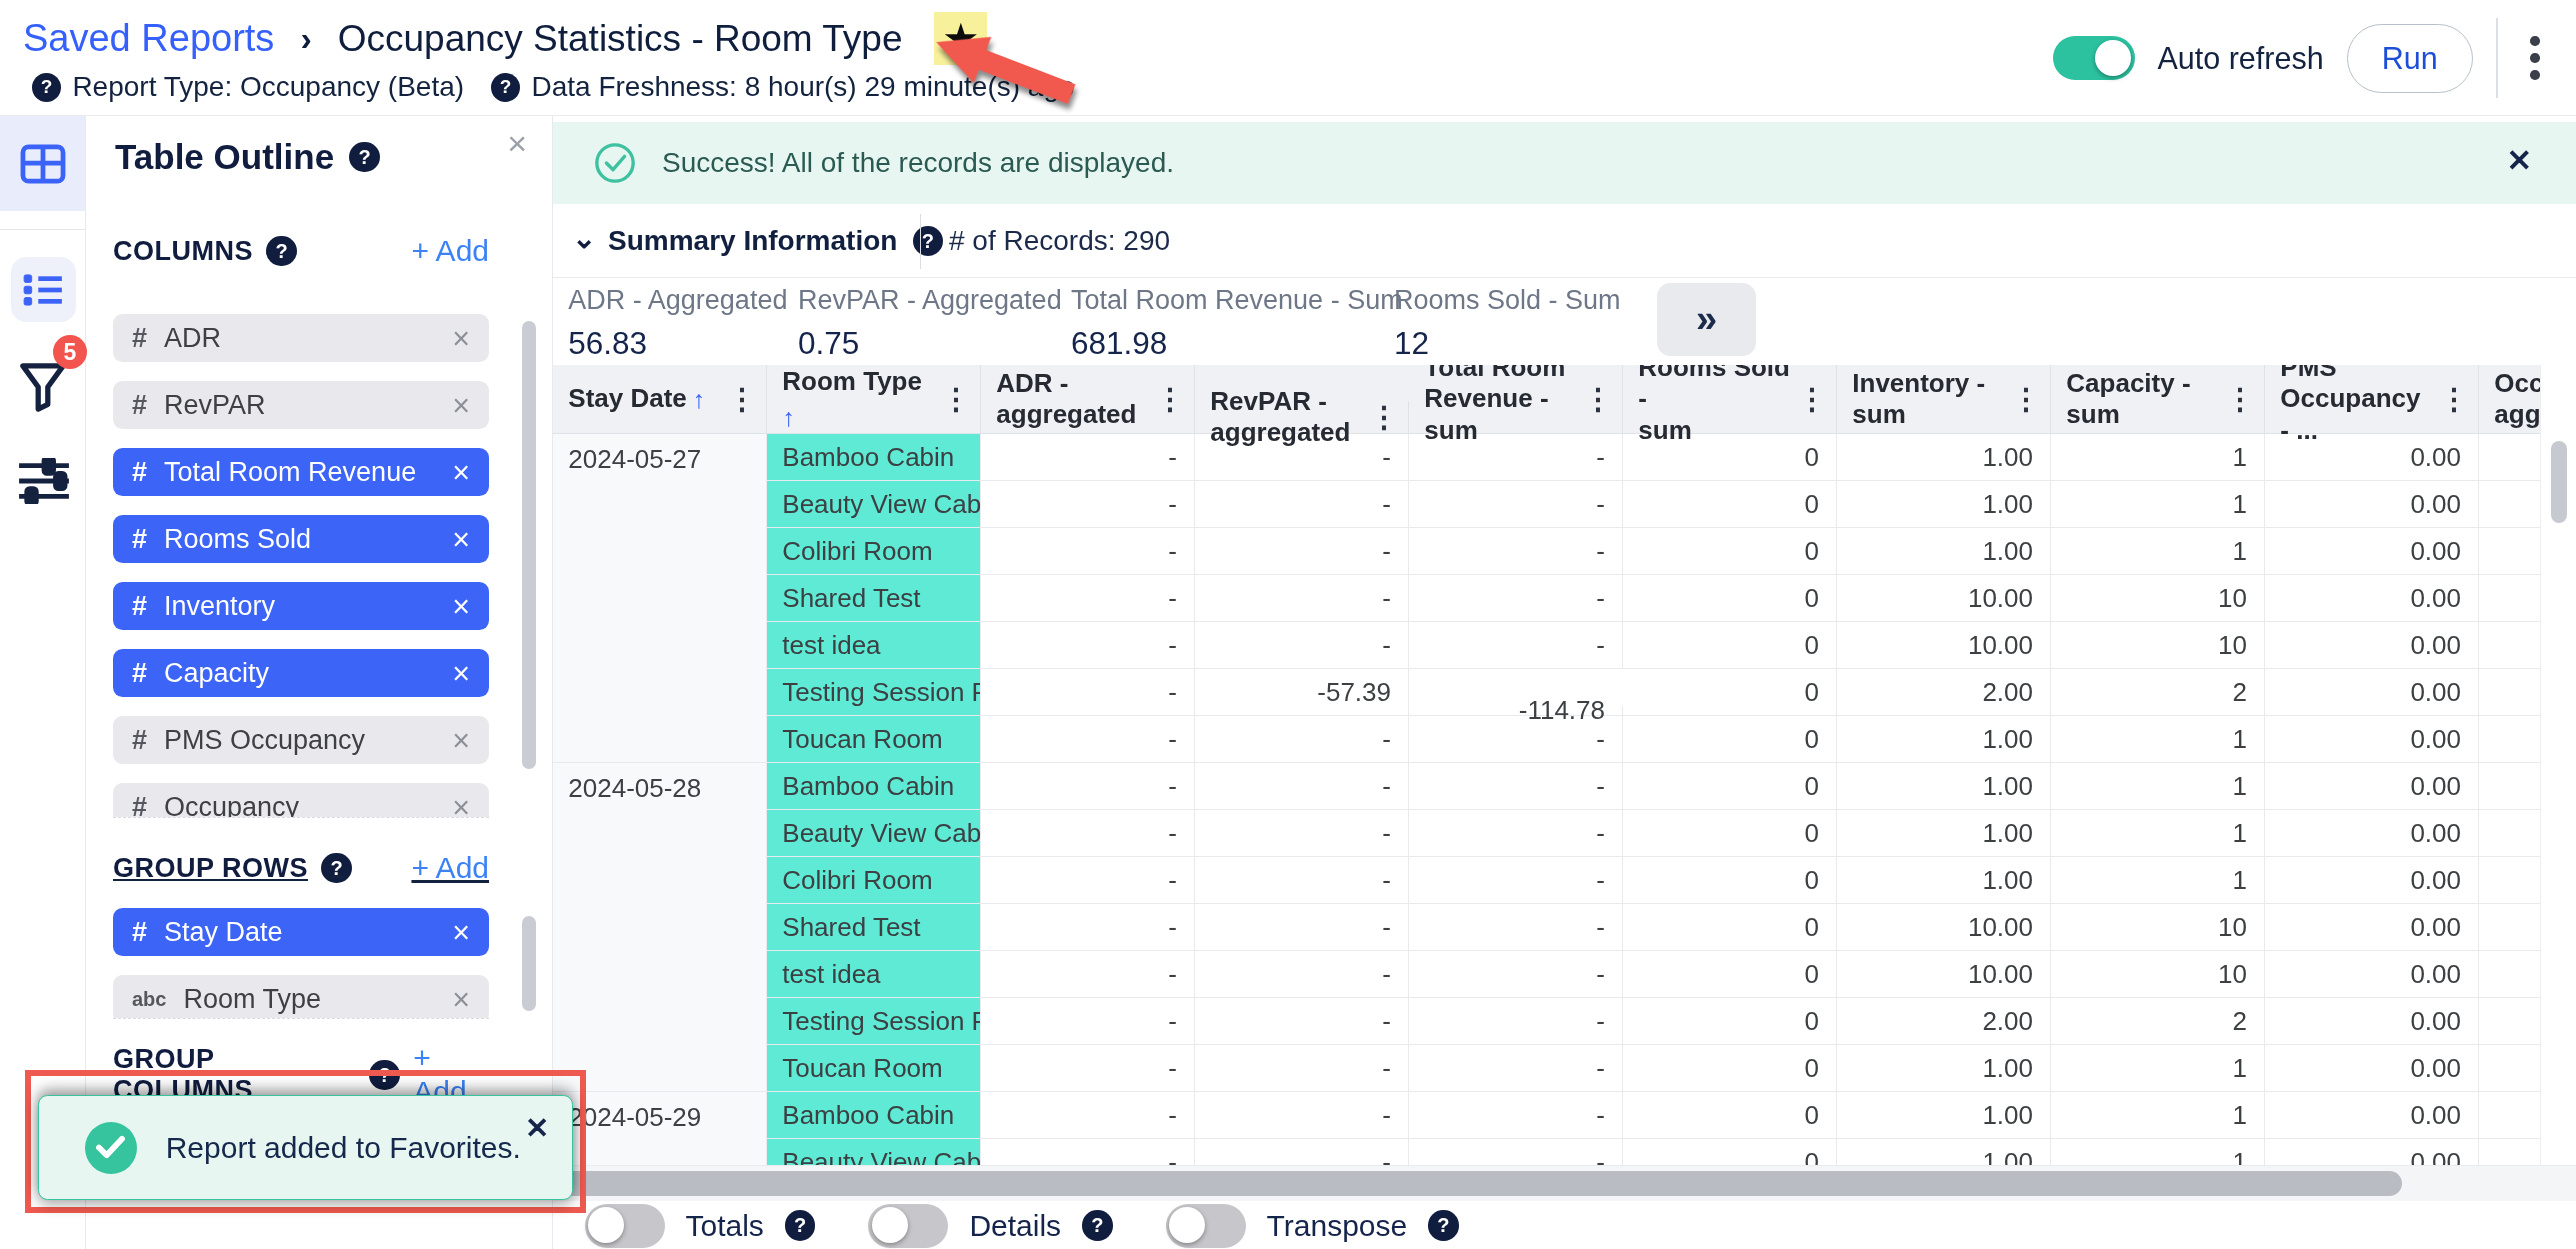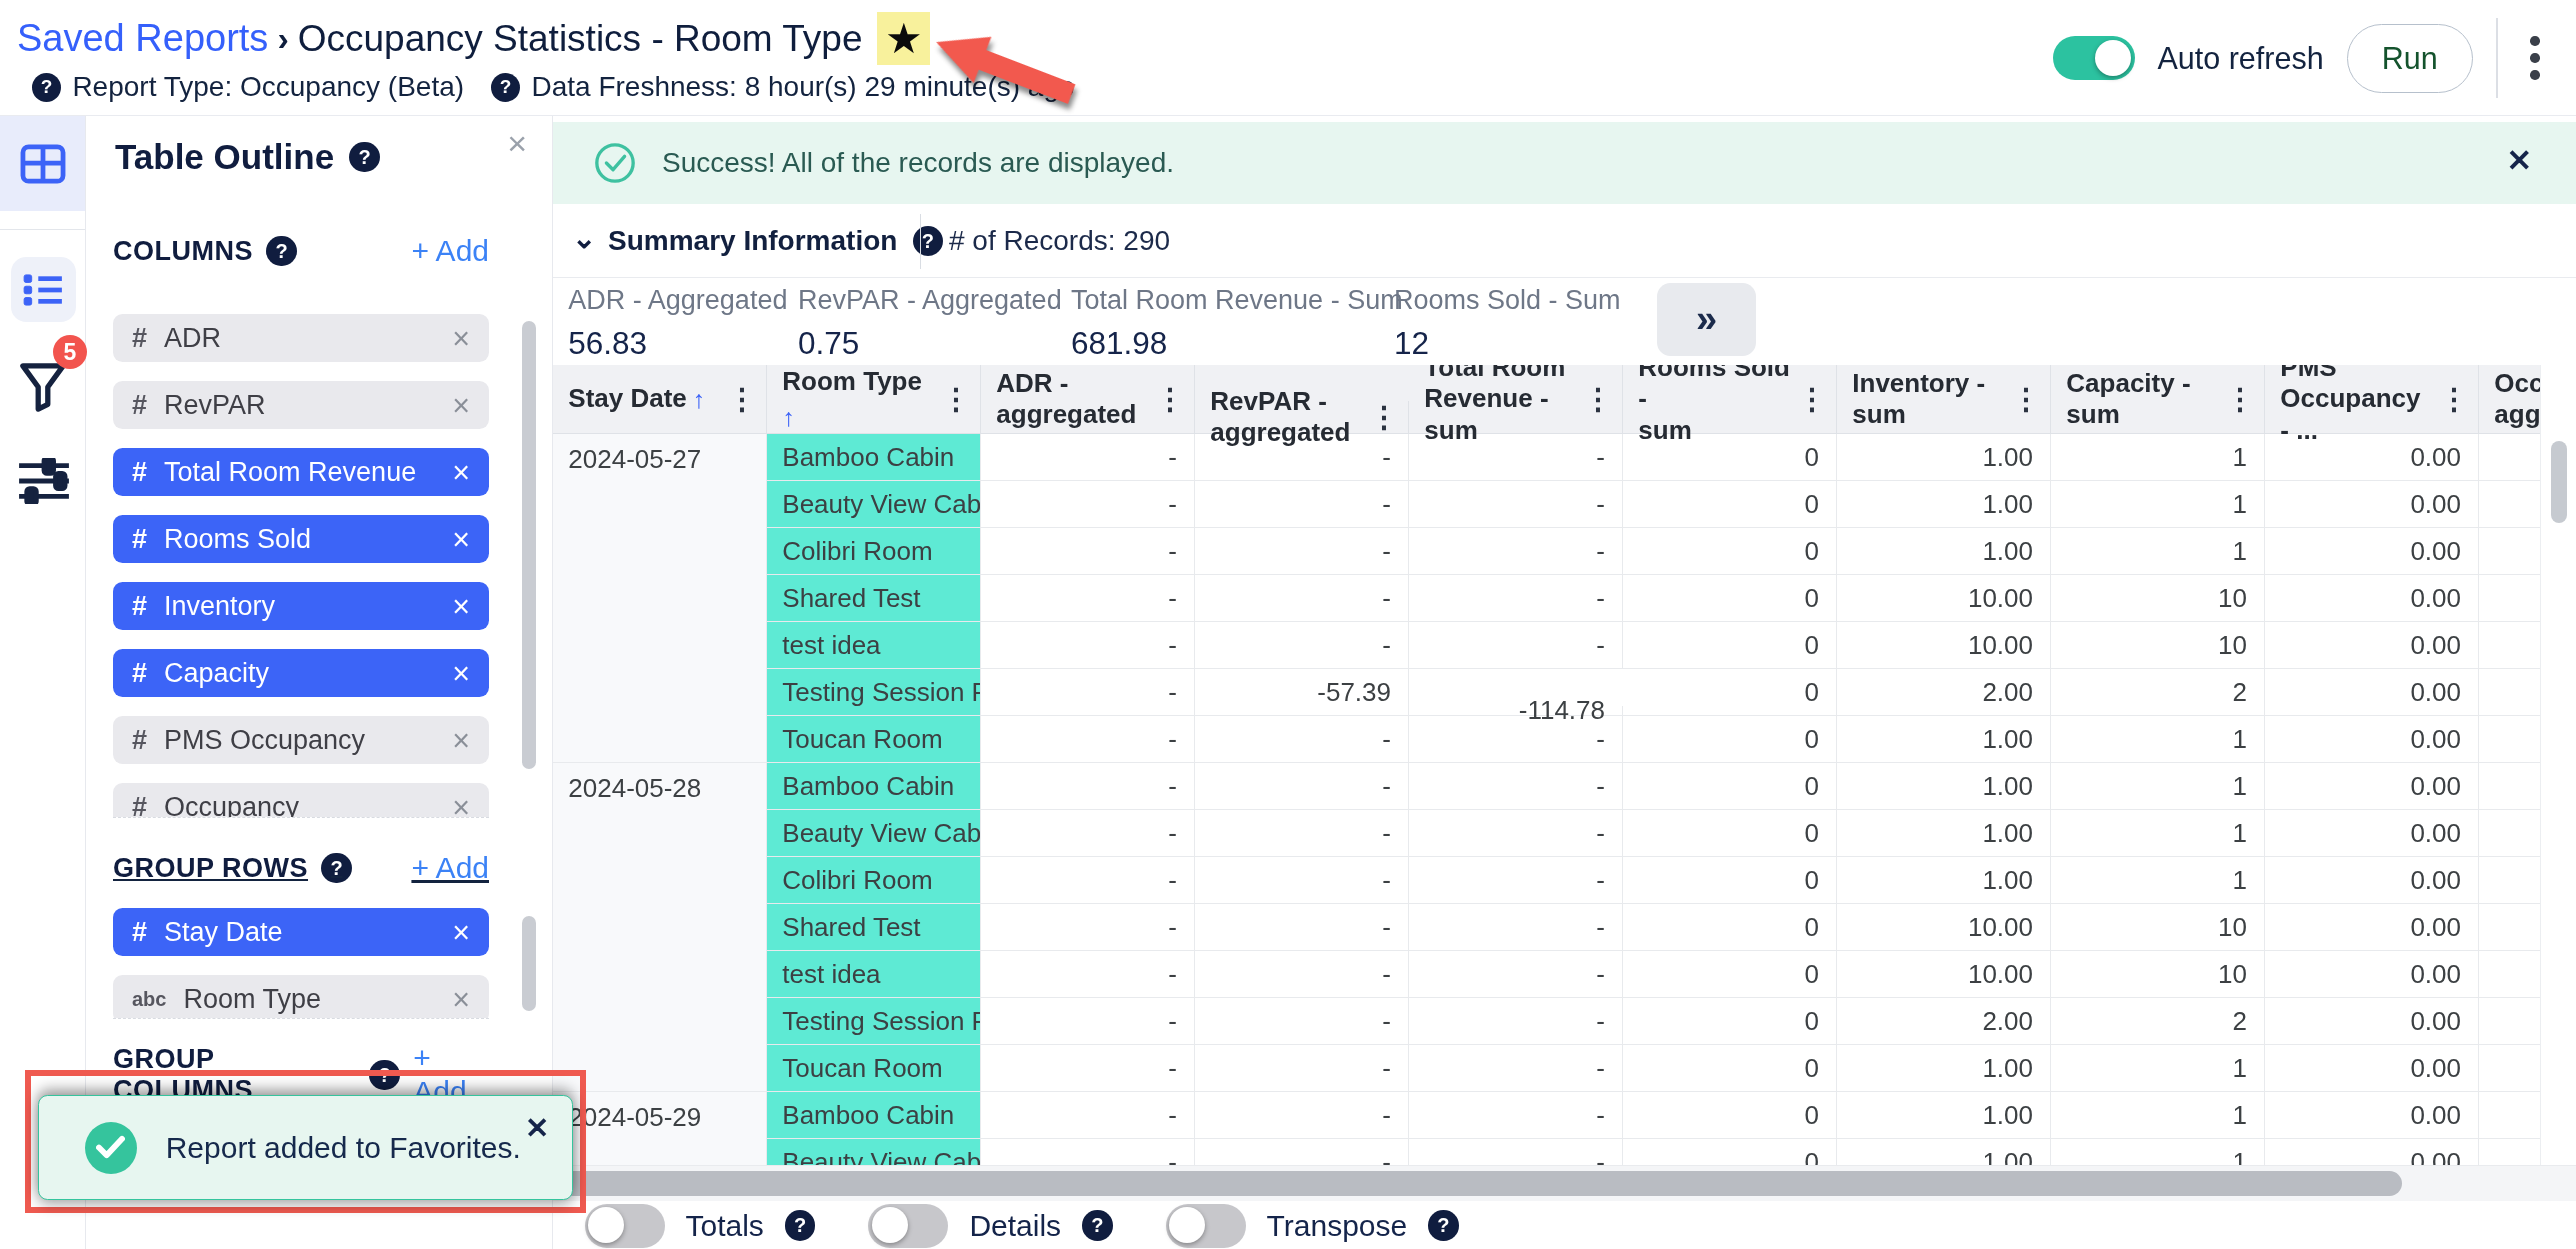--- a/index.html
+++ b/index.html
@@ -2,42 +2,42 @@
 <html><head>
 <meta charset="utf-8">
 <style>
   * { margin:0; padding:0; box-sizing:border-box; }
   html,body { background:#fff; }
   body { font-family:"Liberation Sans", sans-serif; }
   #app { position:relative; width:2576px; height:1250px; background:#fff; overflow:hidden; color:#13233f; }
 
   
   .hdr { position:absolute; left:0; top:0; width:2576px; height:116px; background:#fff; border-bottom:1px solid #e9ebf0; z-index:10; }
-  .crumb { position:absolute; left:17px; top:11.4px; height:55px; display:flex; align-items:center; gap:9px; }
+  .crumb { position:absolute; left:23px; top:11.4px; height:55px; display:flex; align-items:center; gap:26px; }
   .crumb-link { font-size:38px; color:#3560fb; cursor:pointer; }
   .crumb-sep { font-size:34px; font-weight:600; color:#0f1e3d; }
   .crumb-cur { font-size:37px; font-weight:500; color:#0f1e3d; }
   .star-chip { width:53px; height:53px; background:#f8f19c; display:flex; align-items:center; justify-content:center; margin-left:5.7px; }
   .star-glyph { font-size:42px; color:#0b0b0b; line-height:1; }
   .meta { position:absolute; left:32px; top:71px; display:flex; align-items:center; gap:27px; }
   .meta-item { display:flex; align-items:center; gap:11.4px; font-size:28px; font-weight:500; color:#13233f; }
   .qi { width:30.5px; height:30.5px; border-radius:50%; background:#101d3f; color:#fff; font-size:20px; font-weight:700;
         display:inline-flex; align-items:center; justify-content:center; flex:none; }
   .qi.sm { width:29px; height:29px; font-size:19px; }
   .hdr-right { position:absolute; right:27px; top:0; height:116px; display:flex; align-items:center; gap:23px; }
   .switch { position:relative; border-radius:22px; flex:none; cursor:pointer; }
   .switch .knob { position:absolute; top:3.8px; width:36px; height:36px; border-radius:50%; background:#fff;
         box-shadow:0 1.9px 4.8px rgba(0,0,0,.35); }
   .switch.on { background:#2cc2a0; width:82px; height:44px; }
   .switch.on .knob { right:3.8px; }
   .switch.off { background:#c7c7cb; width:80px; height:44px; }
   .switch.off .knob { left:3.8px; }
   .hdr-autorefresh { font-size:30.5px; color:#13233f; }
   .run-btn { height:69px; padding:0 34px; border:1.9px solid #b6c0cc; border-radius:35px; background:#fff;
-        font-size:30.5px; color:#14532d; display:flex; align-items:center; cursor:pointer; font-family:inherit; }
+        font-size:30.5px; color:#1d4ed8; display:flex; align-items:center; cursor:pointer; font-family:inherit; }
   .vdiv { width:1.9px; height:80px; background:#dcdfe5; }
   .kebab3 { display:flex; flex-direction:column; gap:7.6px; padding:7.6px 9.5px; cursor:pointer; }
   .kebab3 i { width:9.5px; height:9.5px; border-radius:50%; background:#3a3f49; }
 
   
   .rail { position:absolute; left:0; top:116px; width:86px; height:1133px; background:#fff; border-right:1px solid #e7e9ee; z-index:5; }
   .rail-sel { position:absolute; left:0; top:0; width:85px; height:95px; background:#e8ecfb; display:flex; align-items:center; justify-content:center; cursor:pointer; }
   .rail-div { position:absolute; left:0; top:113px; width:85px; height:1px; background:#e3e6eb; }
   .rail-chip { position:absolute; left:10.5px; top:141px; width:65px; height:65px; border-radius:15.3px; background:#eef1f9;
         display:flex; align-items:center; justify-content:center; cursor:pointer; }

